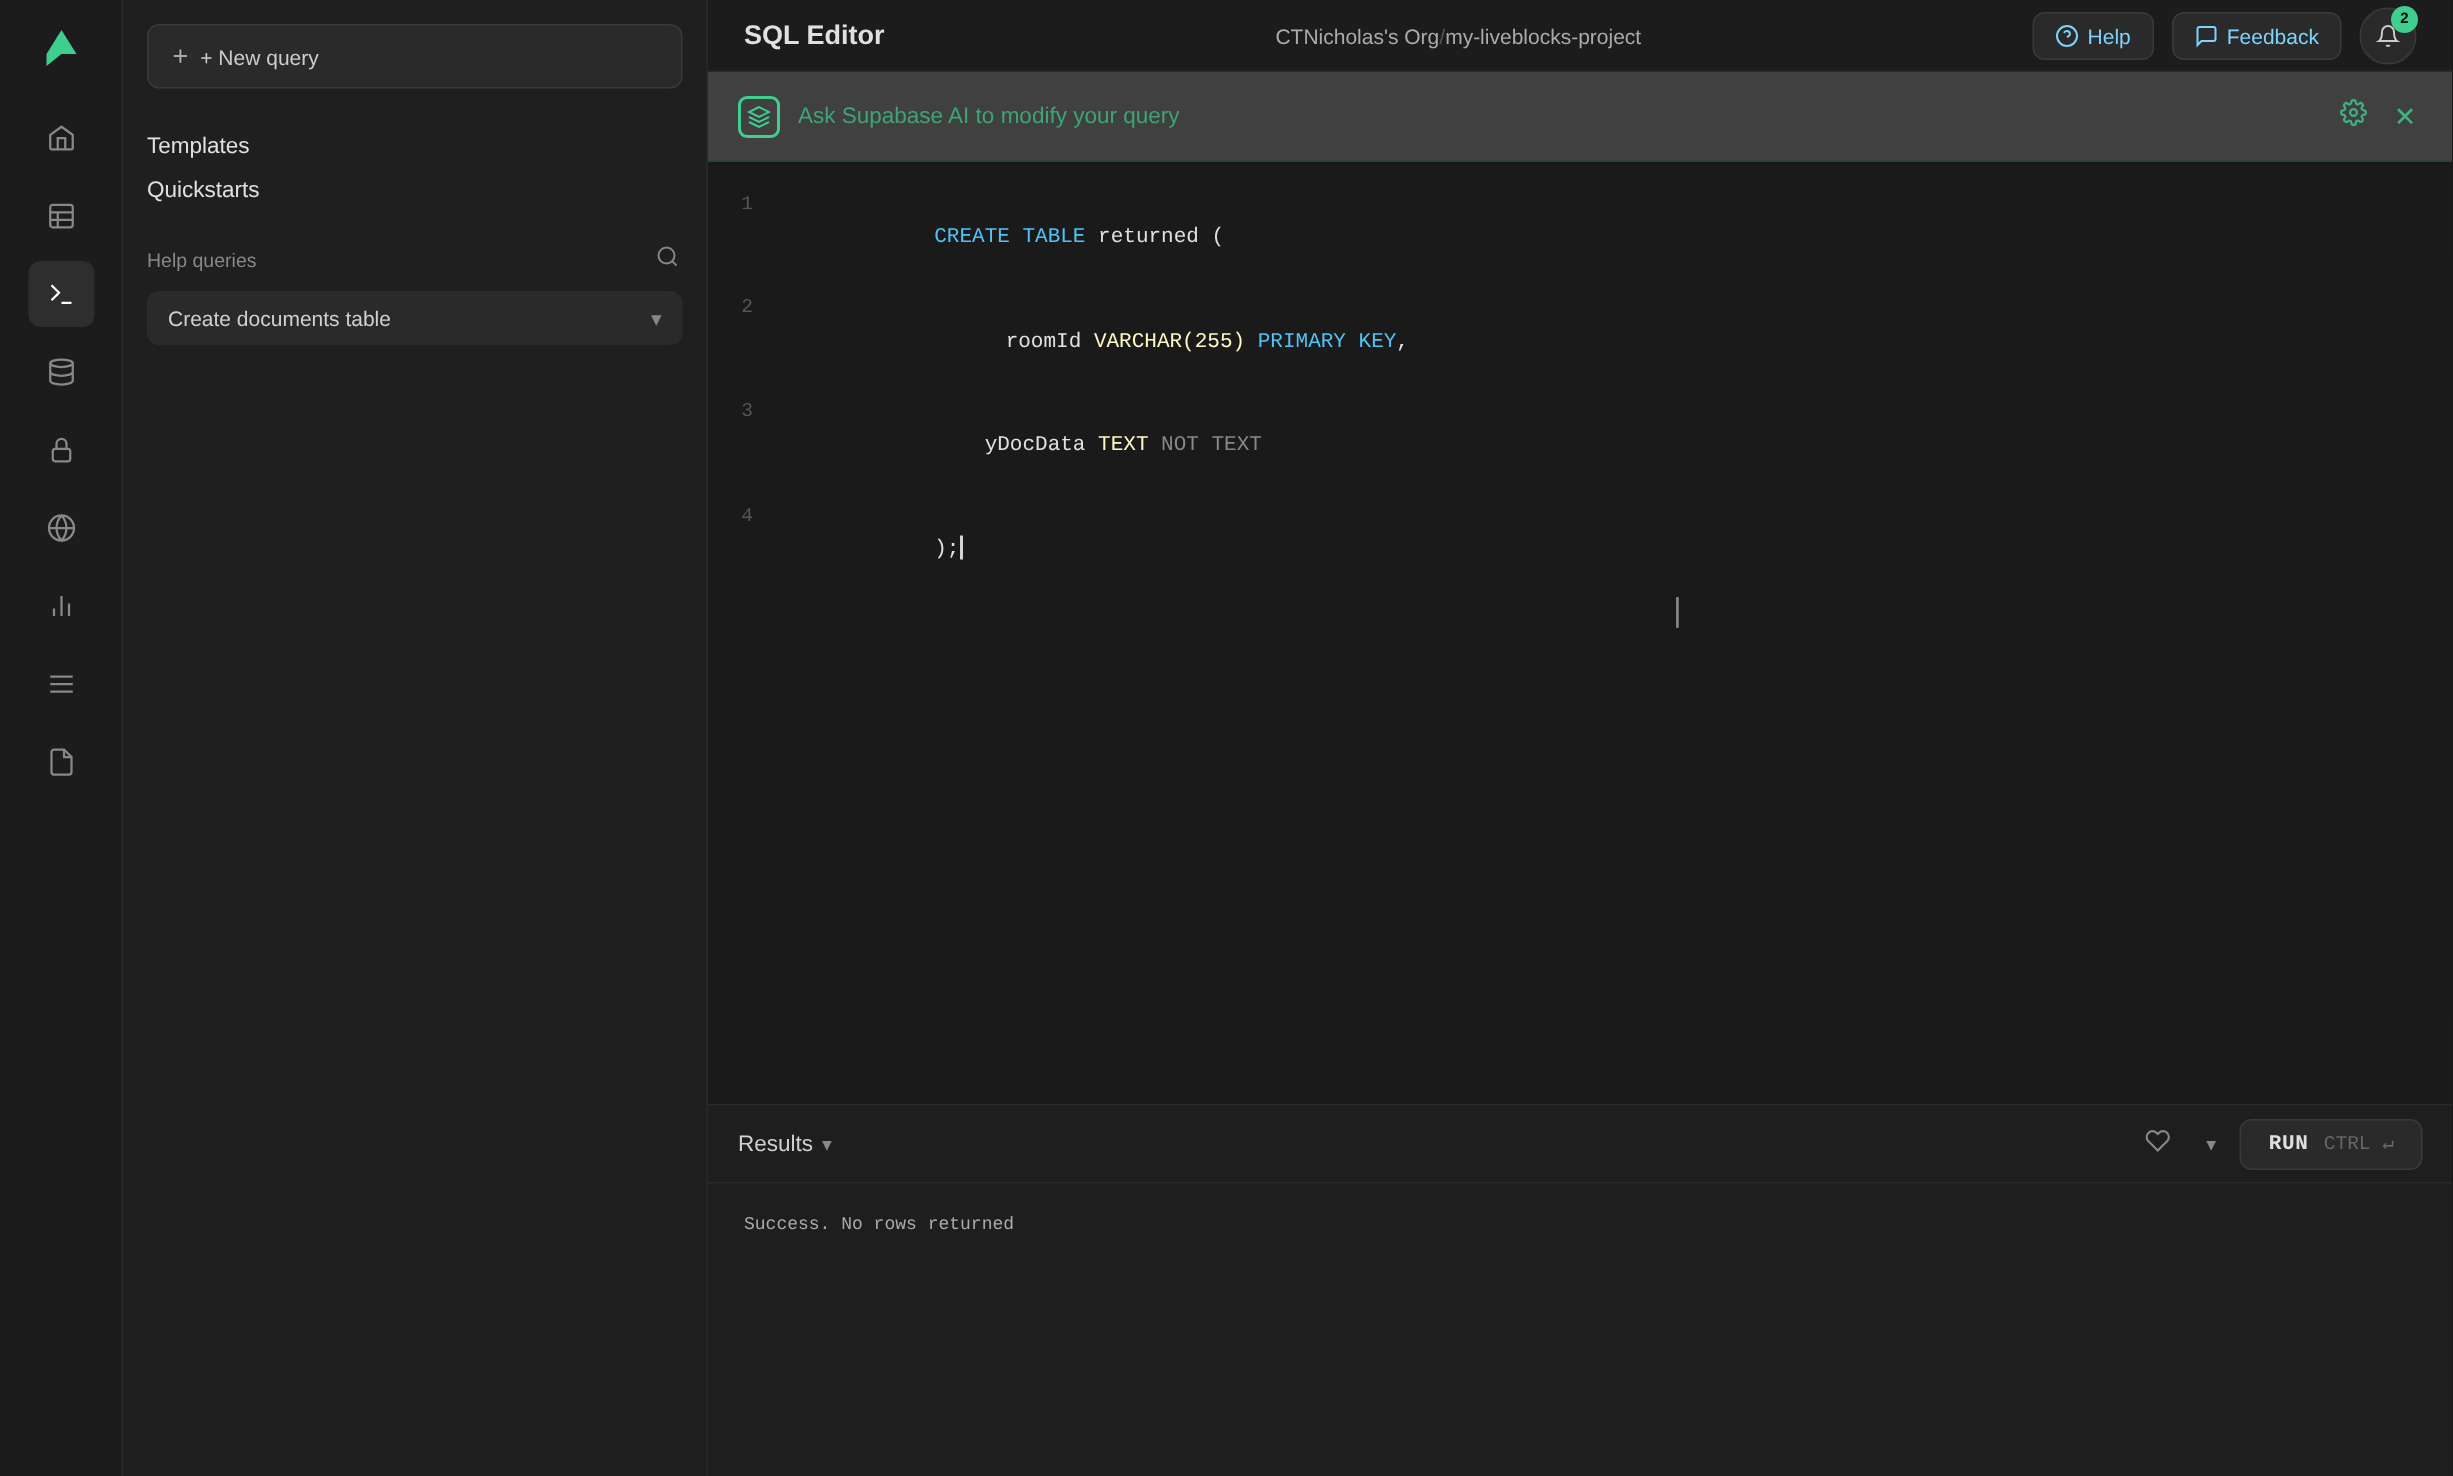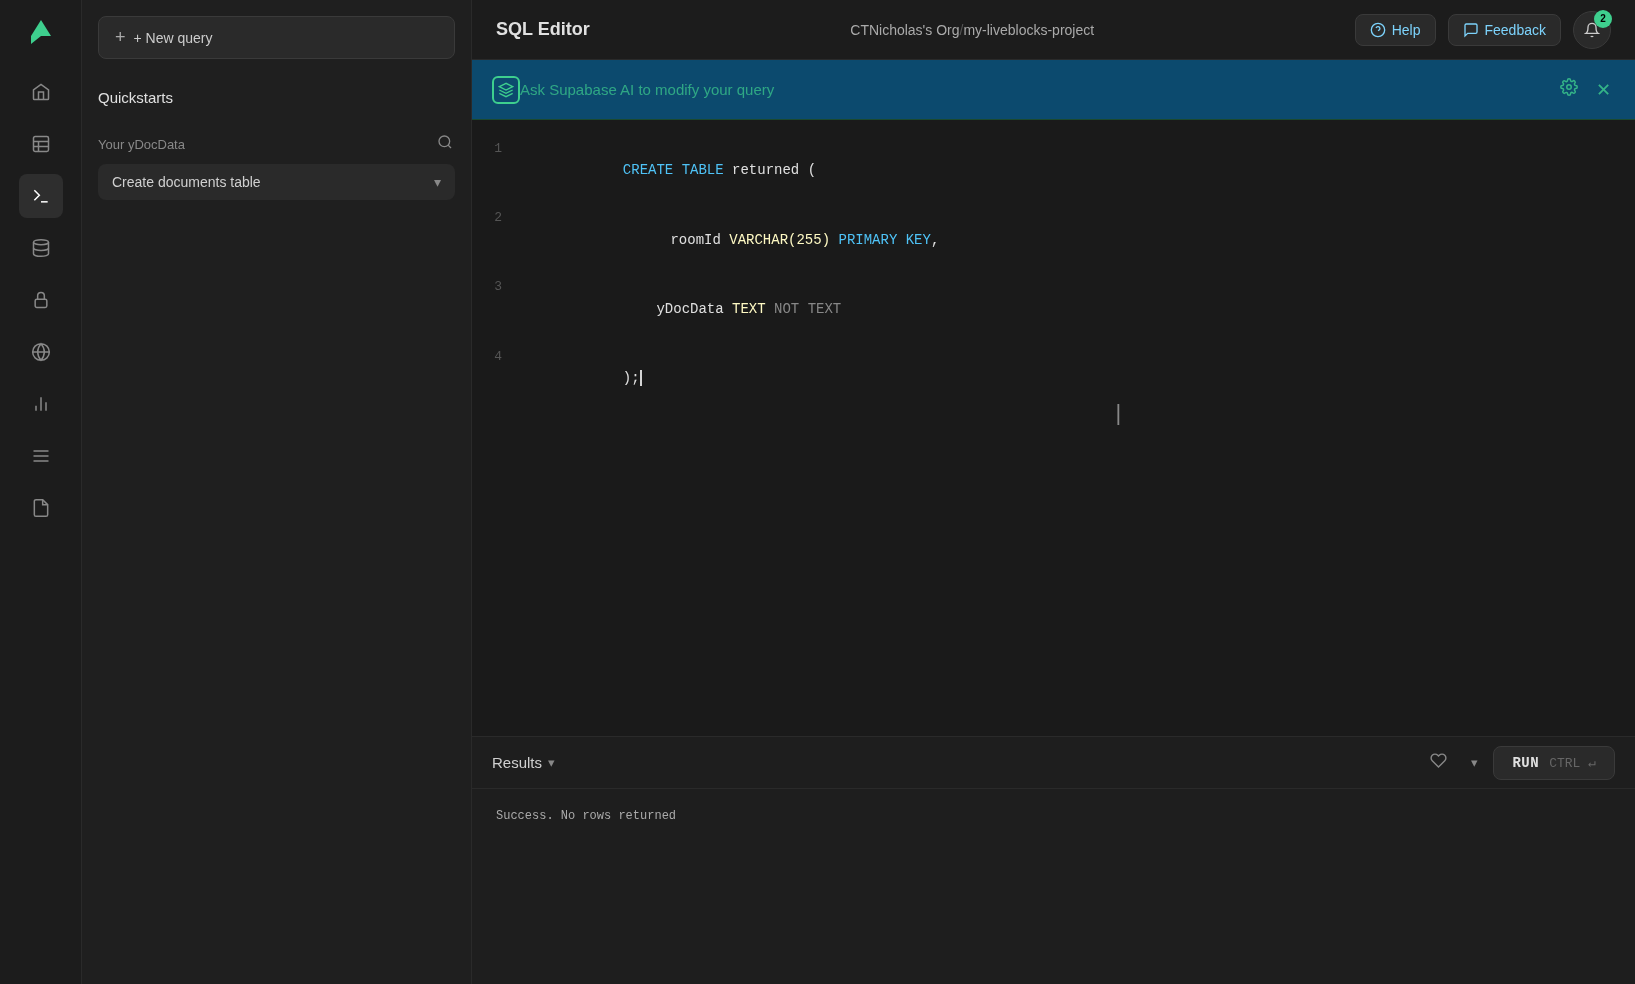--- a/index.html
+++ b/index.html
@@ -120,21 +120,21 @@
     .main-area {
       flex: 1;
       display: flex;
       flex-direction: column;
       background: #1a1a1a;
       overflow: hidden;
     }
 
     
     .top-bar {
-      height: 60px;
+      height: 48px;
       background: #1c1c1c;
       border-bottom: 1px solid #2a2a2a;
       display: flex;
       align-items: center;
       padding: 0 24px;
       gap: 16px;
       flex-shrink: 0;
     }
     .top-bar-title {
       font-size: 18px;
@@ -213,25 +213,26 @@
     
     .content-area {
       flex: 1;
       display: flex;
       flex-direction: column;
       overflow: hidden;
     }
 
     
     .ai-bar {
-      background: #0c4a6e;
+      background: #404040;
       border-bottom: 1px solid #1a4a30;
       padding: 14px 20px;
       display: flex;
       align-items: center;
+      gap: 12px;
       flex-shrink: 0;
     }
     .ai-icon {
       width: 28px;
       height: 28px;
       border: 2px solid #3ecf8e;
       border-radius: 6px;
       display: flex;
       align-items: center;
       justify-content: center;
@@ -464,25 +465,28 @@
   </div>
 </div>
 
 <div class="left-panel">
   <button class="new-query-btn">
     <span class="plus">+</span>
     <span>+ New query</span>
   </button>
 
   <div class="sidebar-section-title">
+    <span>Templates</span>
+  </div>
+  <div class="sidebar-section-title">
     <span>Quickstarts</span>
   </div>
 
   <div class="your-queries-label">
-    <span>Your yDocData</span>
+    <span>Help queries</span>
     <button class="search-icon-btn">
       <svg width="16" height="16" fill="none" stroke="currentColor" stroke-width="2" viewBox="0 0 24 24">
         <circle cx="11" cy="11" r="8"></circle>
         <line x1="21" y1="21" x2="16.65" y2="16.65"></line>
       </svg>
     </button>
   </div>
 
   <div class="query-item">
     <span>Create documents table</span>

